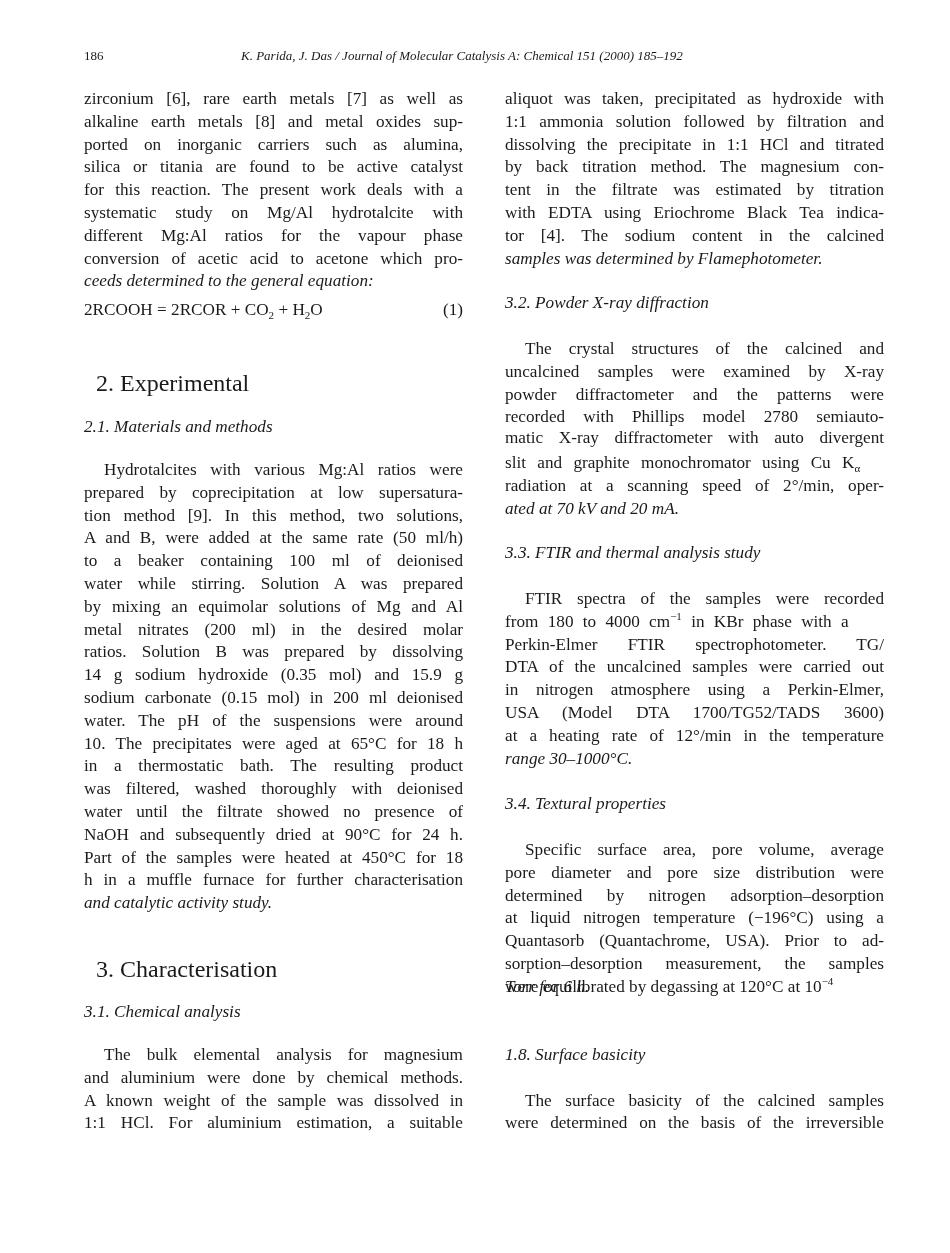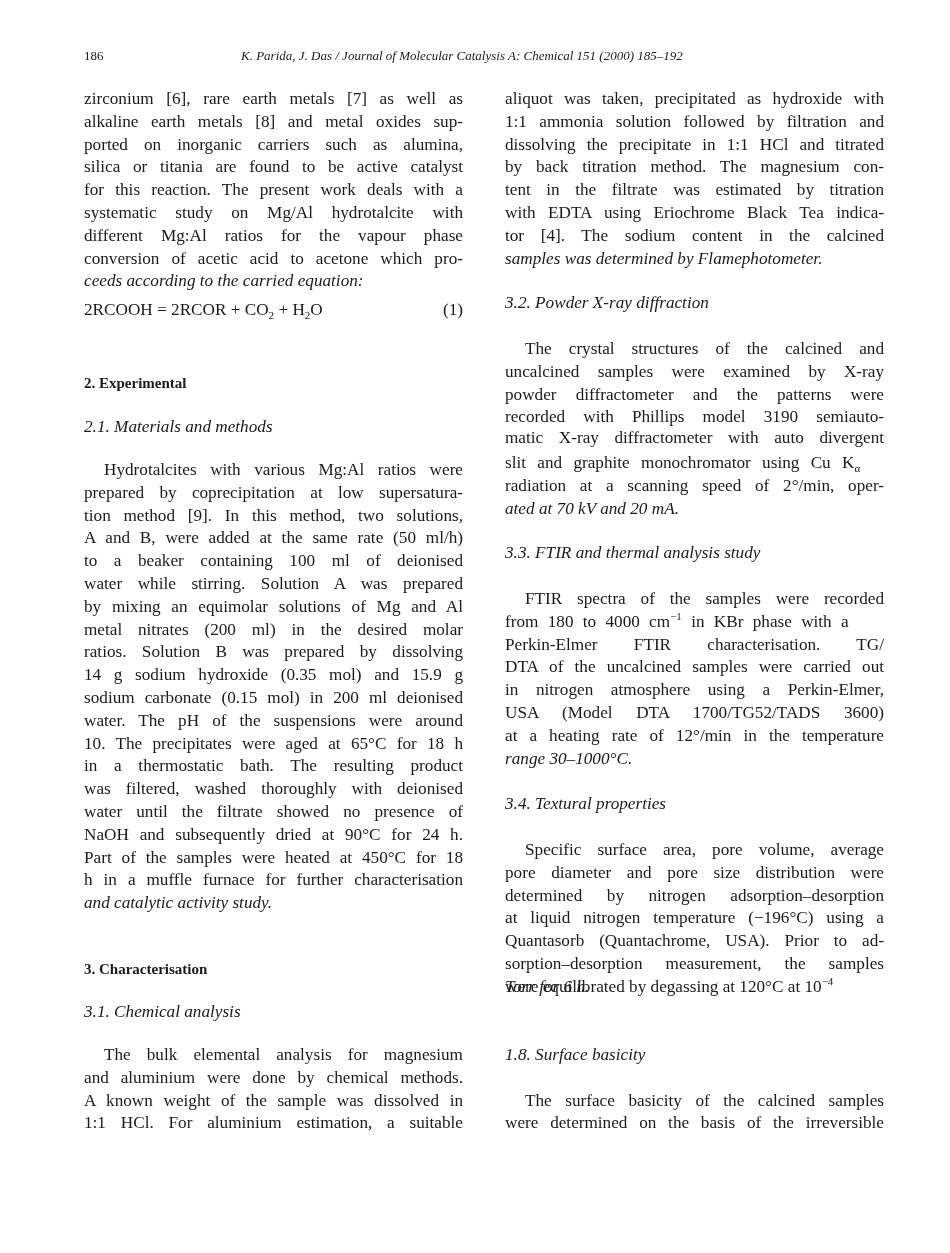--- a/index.html
+++ b/index.html
@@ -8,42 +8,42 @@
   .hdr { position: absolute; top: 48px; font-size: 13px; }
   .hdr-page { left: 84px; }
   .hdr-title { left: 241px; font-style: italic; }
   .col { position: absolute; width: 379px; }
   .col-left { left: 84px; }
   .col-right { left: 505px; }
   .ln { position: absolute; left: 0; width: 379px; font-size: 17.2px; line-height: 22px; height: 22px;
         white-space: nowrap; text-align: justify; text-align-last: justify; }
   .ln.last { text-align-last: left; font-style: italic; }
   .ln.ind { text-indent: 20px; }
-  .h1 { position: absolute; left: 0; font-size: 15px; font-weight: bold; line-height: 22px; }
+  .h1 { position: absolute; left: 12px; font-size: 24px; font-weight: normal; line-height: 22px; }
   .h2 { position: absolute; left: 0; font-size: 17.2px; font-style: italic; line-height: 22px; }
   .eq { position: absolute; left: 0; width: 379px; font-size: 17.2px; line-height: 22px; }
   .eq .num { position: absolute; right: 0; top: 0; }
   sub, sup { font-size: 11px; line-height: 0; }
 </style>
 </head>
 <body>
 
 <div class="hdr hdr-page">186</div>
 <div class="hdr hdr-title">K. Parida, J. Das / Journal of Molecular Catalysis A: Chemical 151 (2000) 185–192</div>
 
 <div class="col col-left" style="top:88px;">
   <div class="ln" style="top:0px">zirconium [6], rare earth metals [7] as well as</div>
   <div class="ln" style="top:22.8px">alkaline earth metals [8] and metal oxides sup-</div>
   <div class="ln" style="top:45.6px">ported on inorganic carriers such as alumina,</div>
   <div class="ln" style="top:68.4px">silica or titania are found to be active catalyst</div>
   <div class="ln" style="top:91.2px">for this reaction. The present work deals with a</div>
   <div class="ln" style="top:114px">systematic study on Mg/Al hydrotalcite with</div>
   <div class="ln" style="top:136.8px">different Mg:Al ratios for the vapour phase</div>
   <div class="ln" style="top:159.6px">conversion of acetic acid to acetone which pro-</div>
-  <div class="ln last" style="top:182.4px">ceeds according to the carried equation:</div>
+  <div class="ln last" style="top:182.4px">ceeds determined to the general equation:</div>
 
   <div class="eq" style="top:211px">
     <span>2RCOOH = 2RCOR + CO</span><sub>2</sub><span> + H</span><sub>2</sub><span>O</span>
     <span class="num">(1)</span>
   </div>
 
   <div class="h1" style="top:284px">2. Experimental</div>
   <div class="h2" style="top:328px">2.1. Materials and methods</div>
 
   <div class="ln ind" style="top:371px">Hydrotalcites with various Mg:Al ratios were</div>
@@ -84,31 +84,31 @@
   <div class="ln" style="top:91.2px">tent in the filtrate was estimated by titration</div>
   <div class="ln" style="top:114px">with EDTA using Eriochrome Black Tea indica-</div>
   <div class="ln" style="top:136.8px">tor [4]. The sodium content in the calcined</div>
   <div class="ln last" style="top:159.6px">samples was determined by Flamephotometer.</div>
 
   <div class="h2" style="top:204px">3.2. Powder X-ray diffraction</div>
 
   <div class="ln ind" style="top:250px">The crystal structures of the calcined and</div>
   <div class="ln" style="top:272.8px">uncalcined samples were examined by X-ray</div>
   <div class="ln" style="top:295.6px">powder diffractometer and the patterns were</div>
-  <div class="ln" style="top:318.4px">recorded with Phillips model 3190 semiauto-</div>
+  <div class="ln" style="top:318.4px">recorded with Phillips model 2780 semiauto-</div>
   <div class="ln" style="top:339px">matic X-ray diffractometer with auto divergent</div>
   <div class="ln" style="top:364px; word-spacing:7px; text-align-last:left;"><span>slit and graphite monochromator using Cu K</span><sub>α</sub></div>
   <div class="ln" style="top:386.8px">radiation at a scanning speed of 2°/min, oper-</div>
   <div class="ln last" style="top:409.6px">ated at 70 kV and 20 mA.</div>
 
   <div class="h2" style="top:454px">3.3. FTIR and thermal analysis study</div>
 
   <div class="ln ind" style="top:500px">FTIR spectra of the samples were recorded</div>
   <div class="ln" style="top:522.8px; text-align-last:left; word-spacing:5px;"><span>from 180 to 4000 cm</span><sup>−1</sup><span> in KBr phase with a</span></div>
-  <div class="ln" style="top:545.6px">Perkin-Elmer FTIR characterisation. TG/</div>
+  <div class="ln" style="top:545.6px">Perkin-Elmer FTIR spectrophotometer. TG/</div>
   <div class="ln" style="top:568.4px">DTA of the uncalcined samples were carried out</div>
   <div class="ln" style="top:591.2px">in nitrogen atmosphere using a Perkin-Elmer,</div>
   <div class="ln" style="top:614px">USA (Model DTA 1700/TG52/TADS 3600)</div>
   <div class="ln" style="top:636.8px">at a heating rate of 12°/min in the temperature</div>
   <div class="ln last" style="top:659.6px">range 30–1000°C.</div>
 
   <div class="h2" style="top:705px">3.4. Textural properties</div>
 
   <div class="ln ind" style="top:751px">Specific surface area, pore volume, average</div>
   <div class="ln" style="top:773.8px">pore diameter and pore size distribution were</div>

